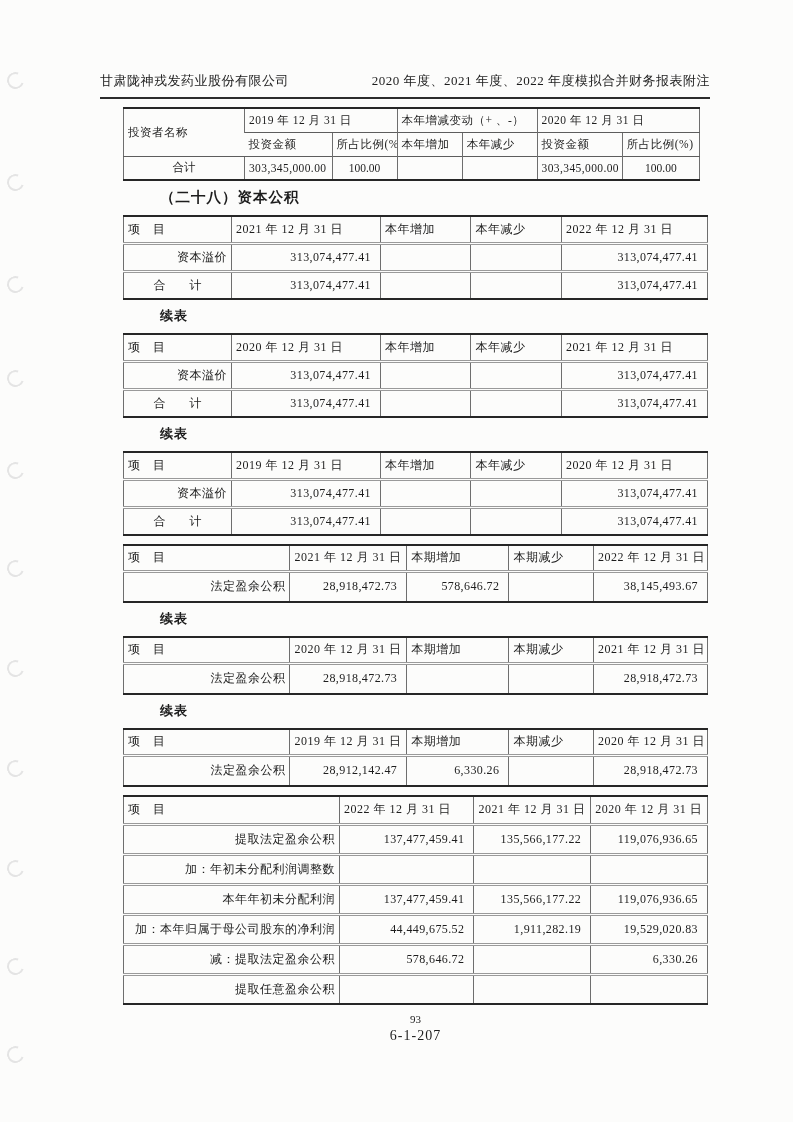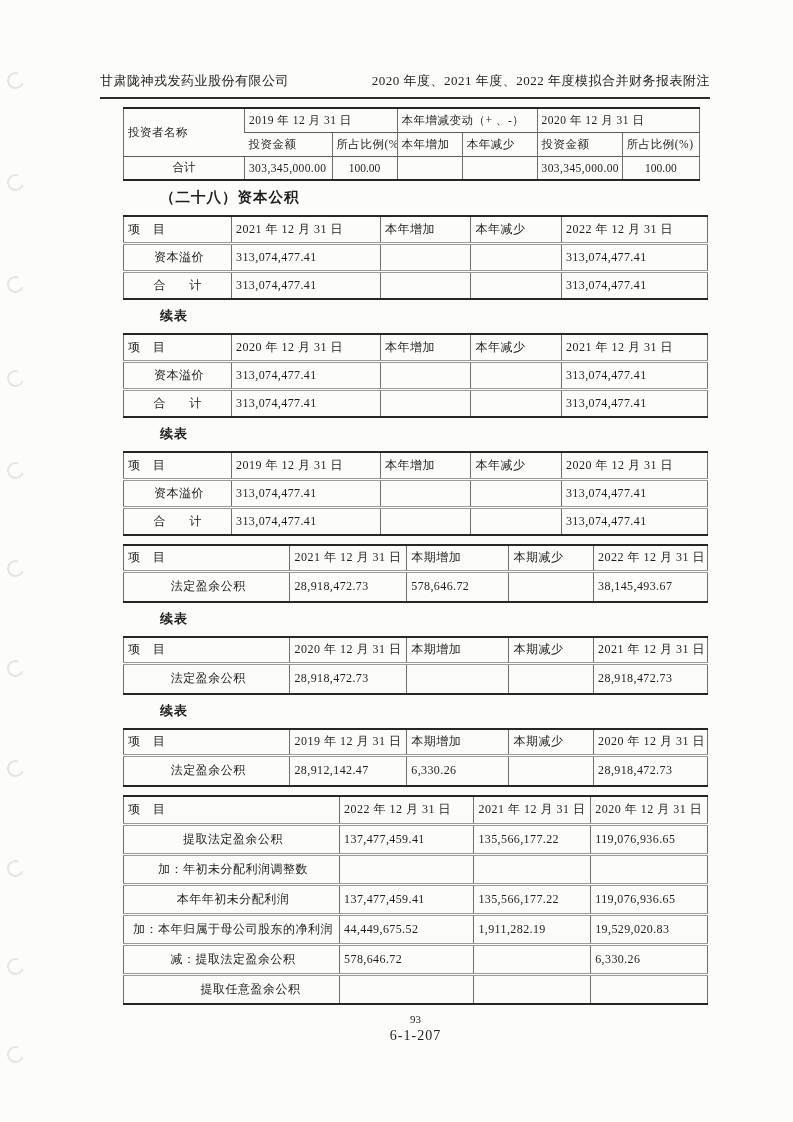--- a/index.html
+++ b/index.html
@@ -55,23 +55,23 @@
   .t{
     border:1px solid #6e6e6e;
     border-top:2.5px solid #262626;
     border-bottom:2.5px solid #262626;
   }
   
   .t tr + tr td{border-top:3px double #9a9a9a;}
   
   .inv tr + tr td{border-top:1px solid #5d5d5d;}
   .t td.h{text-align:left;letter-spacing:.5px;}
-  .t td.lbl{text-align:center;padding-left:7px;letter-spacing:.5px;}
+  .t td.lbl{text-align:right;padding-left:7px;letter-spacing:.5px;}
   .t td.ctr{text-align:center;}
-  .t td.num{padding-right:9px;letter-spacing:.4px;margin-left:20px;}
+  .t td.num{text-align:right;padding-right:9px;letter-spacing:.4px;margin-left:20px;}
   .t td.ind{padding-left:42px;}
   .cap td{height:27px;}
   .cap tr+tr td{height:28px;}
   .sur tr+tr td{height:31px;}
   .t30 td{height:28px;}
   .t30 tr+tr td{height:30px;}
   .inv td{height:24px;font-size:11.5px;}
   .doc-footer{
     margin:8px 0 0 23px;width:585px;text-align:center;line-height:1.25;
   }

